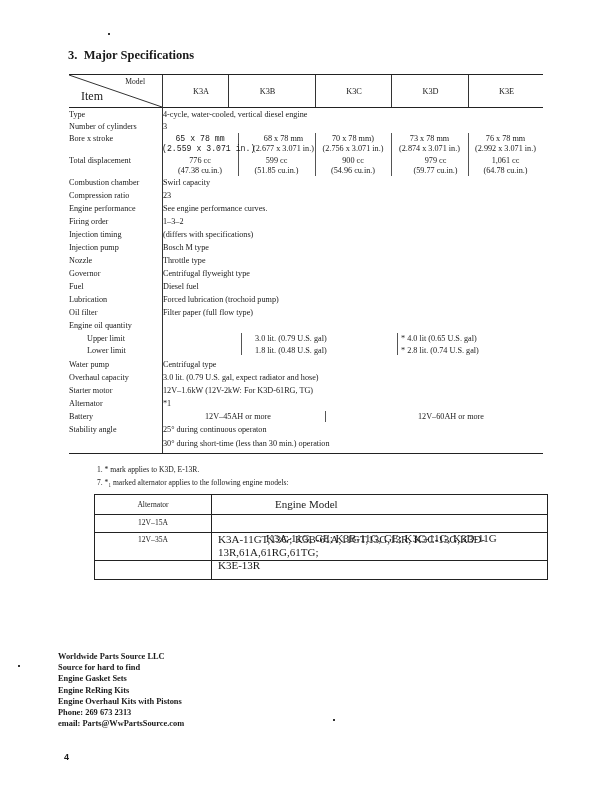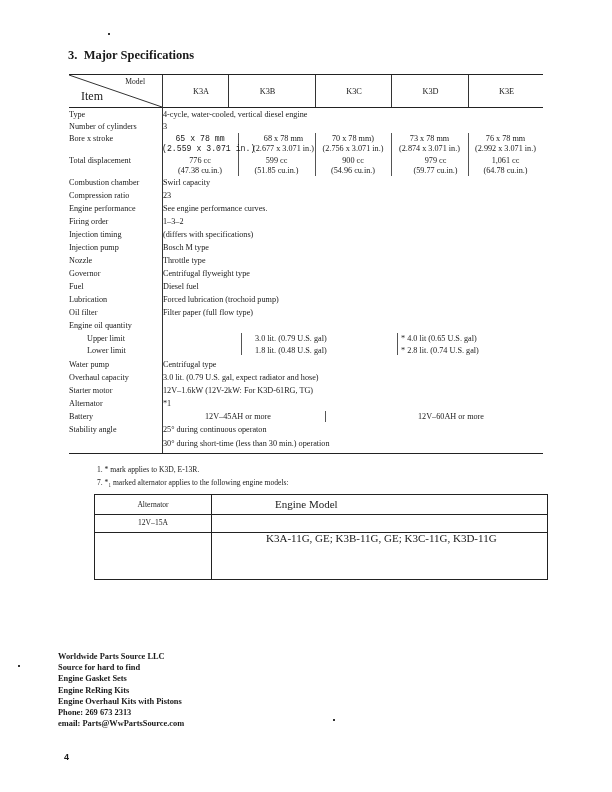--- a/index.html
+++ b/index.html
@@ -254,20 +254,27 @@
   <div class="hdr">
     <span class="c1" style="top:5px;">Alternator</span>
     <span class="c2" style="top:3px;left:180px;">Engine Model</span>
   </div>
   <div class="r" style="top:19px;height:18px;">
     <span class="c1" style="top:4px;">12V–15A</span>
     <div class="c2" style="top:18px;padding-left:48px;">
         <div>K3A-11G, GE; K3B-11G, GE; K3C-11G, K3D-11G</div>
       </div>
   </div>
+  <div class="r" style="top:37px;height:28px;">
+    <span class="c1" style="top:3px;">12V–35A</span>
+    <div class="c2" style="top:1px;">
+      <div>K3A-11GT,13G; K3B-61A,11GT,13G,13R, K3C-13G,K3D-13R,61A,61RG,61TG;</div>
+      <div>K3E-13R</div>
+    </div>
+  </div>
 </div>
 
 <div class="abs footer">
   <div>Worldwide Parts Source LLC</div>
   <div>Source for hard to find</div>
   <div>Engine Gasket Sets</div>
   <div>Engine ReRing Kits</div>
   <div>Engine Overhaul Kits with Pistons</div>
   <div>Phone: 269 673 2313</div>
   <div>email:  Parts@WwPartsSource.com</div>

